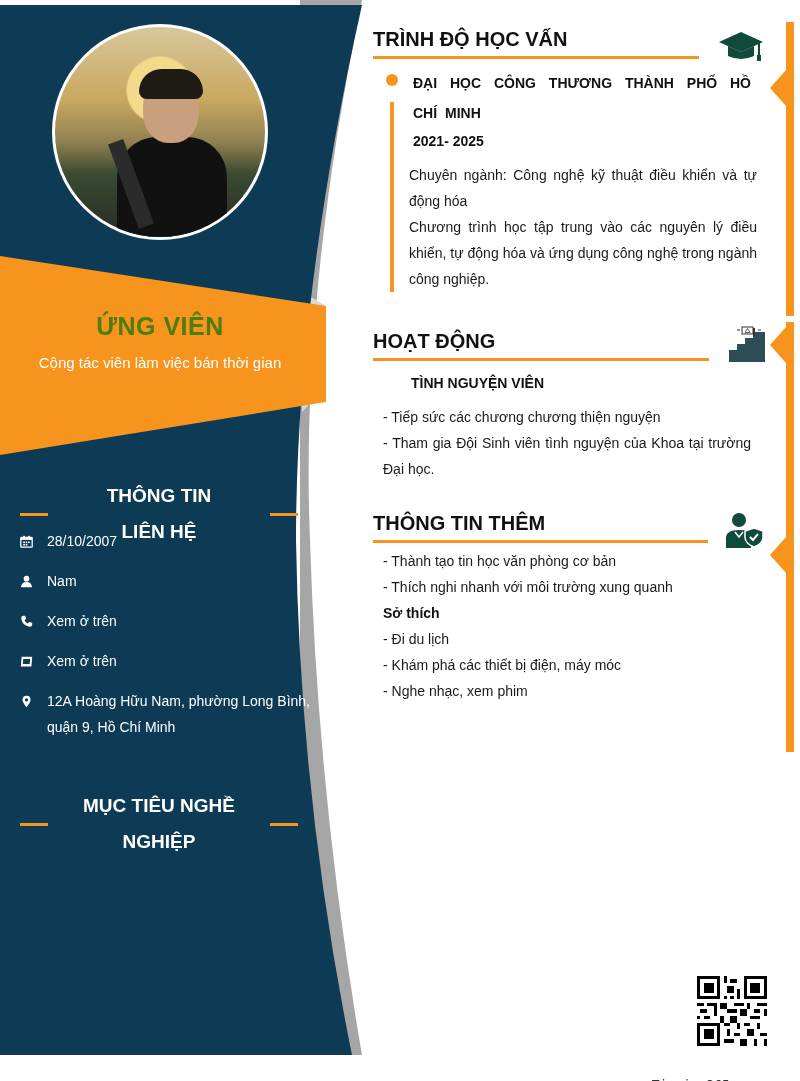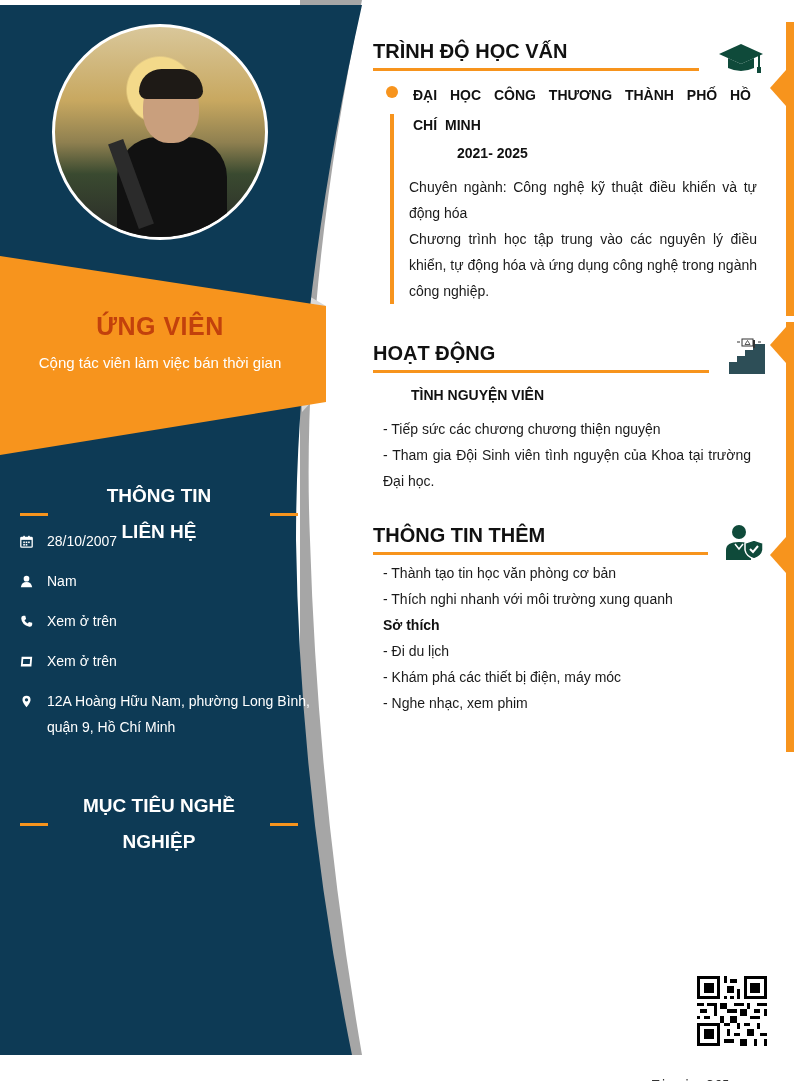--- a/index.html
+++ b/index.html
@@ -29,21 +29,21 @@
     position: absolute; left: 84px; top: 42px; width: 64px; height: 30px; background: #1e1a16;
     border-radius: 30px 30px 10px 10px;
   }
   .avatar .strap {
     position: absolute; left: 68px; top: 112px; width: 16px; height: 90px; background: #2b2b2b;
     transform: rotate(-20deg);
   }
 
   .role-title {
     position: absolute; left: 0; top: 312px; width: 320px; text-align: center;
-    font-size: 25px; font-weight: bold; letter-spacing: 0.5px; color: #c2410c;
+    font-size: 25px; font-weight: bold; letter-spacing: 0.5px; color: #4d7c0f;
   }
   .role-subtitle {
     position: absolute; left: 0; top: 354px; width: 320px; text-align: center;
     font-size: 15px; color: #fff;
   }
 
   .side-heading {
     position: absolute; left: 20px; width: 278px; display: flex; align-items: center; justify-content: space-between;
   }
   .side-heading .dash { width: 28px; height: 3px; background: #f7941d; flex-shrink: 0; }
@@ -53,33 +53,33 @@
   .contact-item { display: flex; align-items: flex-start; font-size: 14px; line-height: 26px; margin-bottom: 14px; color: #fff; }
   .contact-item .ico { width: 27px; flex-shrink: 0; display: flex; align-items: center; height: 26px; }
   .contact-item .ico svg { width: 13px; height: 13px; fill: #fff; }
 
   .objective {
     position: absolute; left: 20px; top: 888px; width: 277px; font-size: 14px; line-height: 26px;
     text-align: justify; color: #fff;
   }
 
   
-  .main { position: absolute; left: 373px; top: 12px; width: 427px; height: 928px; z-index: 2; }
+  .main { position: absolute; left: 373px; top: 0; width: 427px; height: 928px; z-index: 2; }
   .right-bar { position: absolute; left: 786px; width: 8px; background: #f7941d; z-index: 2; }
   .right-notch { position: absolute; left: 770px; width: 0; height: 0; border-top: 18px solid transparent; border-bottom: 18px solid transparent; border-right: 16px solid #f7941d; z-index: 2; }
 
   .sec-head { position: absolute; left: 0; width: 340px; }
   .sec-head .title { font-size: 20px; font-weight: bold; color: #111; line-height: 26px; }
   .sec-head .underline { height: 3px; background: #f7941d; margin-top: 4px; }
   .sec-icon { position: absolute; }
 
   .edu-dot { position: absolute; left: 13px; top: 74px; width: 12px; height: 12px; border-radius: 50%; background: #f7941d; }
   .edu-line { position: absolute; left: 17px; top: 102px; width: 4px; height: 190px; background: #f7941d; }
   .edu-school { position: absolute; left: 40px; top: 68px; width: 338px; font-size: 14px; font-weight: bold; line-height: 30px; text-align: justify; text-align-last: left; word-spacing: 4px; color: #111; }
-  .edu-years { position: absolute; left: 40px; top: 128px; font-size: 14px; font-weight: bold; line-height: 26px; color: #111; margin-left: 44px; }
+  .edu-years { position: absolute; left: 40px; top: 128px; font-size: 14px; font-weight: bold; line-height: 26px; color: #111; }
   .edu-desc { position: absolute; left: 36px; top: 162px; width: 348px; font-size: 14px; line-height: 26px; text-align: justify; color: #1a1a1a; }
 
   .act-role { position: absolute; left: 10px; top: 372px; font-size: 14px; font-weight: bold; color: #111; line-height: 22px; margin-left: 28px; }
   .act-list { position: absolute; left: 10px; top: 404px; width: 368px; font-size: 14px; line-height: 26px; text-align: justify; color: #1a1a1a; }
 
   .extra { position: absolute; left: 10px; top: 548px; width: 368px; font-size: 14px; line-height: 26px; color: #1a1a1a; }
   .extra .label { font-weight: bold; color: #111; }
 
   .qr { position: absolute; left: 697px; top: 976px; width: 70px; height: 70px; }
   .watermark { position: absolute; left: 636px; top: 1057px; font-family: "DejaVu Sans Mono", "Liberation Mono", monospace; font-size: 13px; color: #333; margin-top: 20px; }

